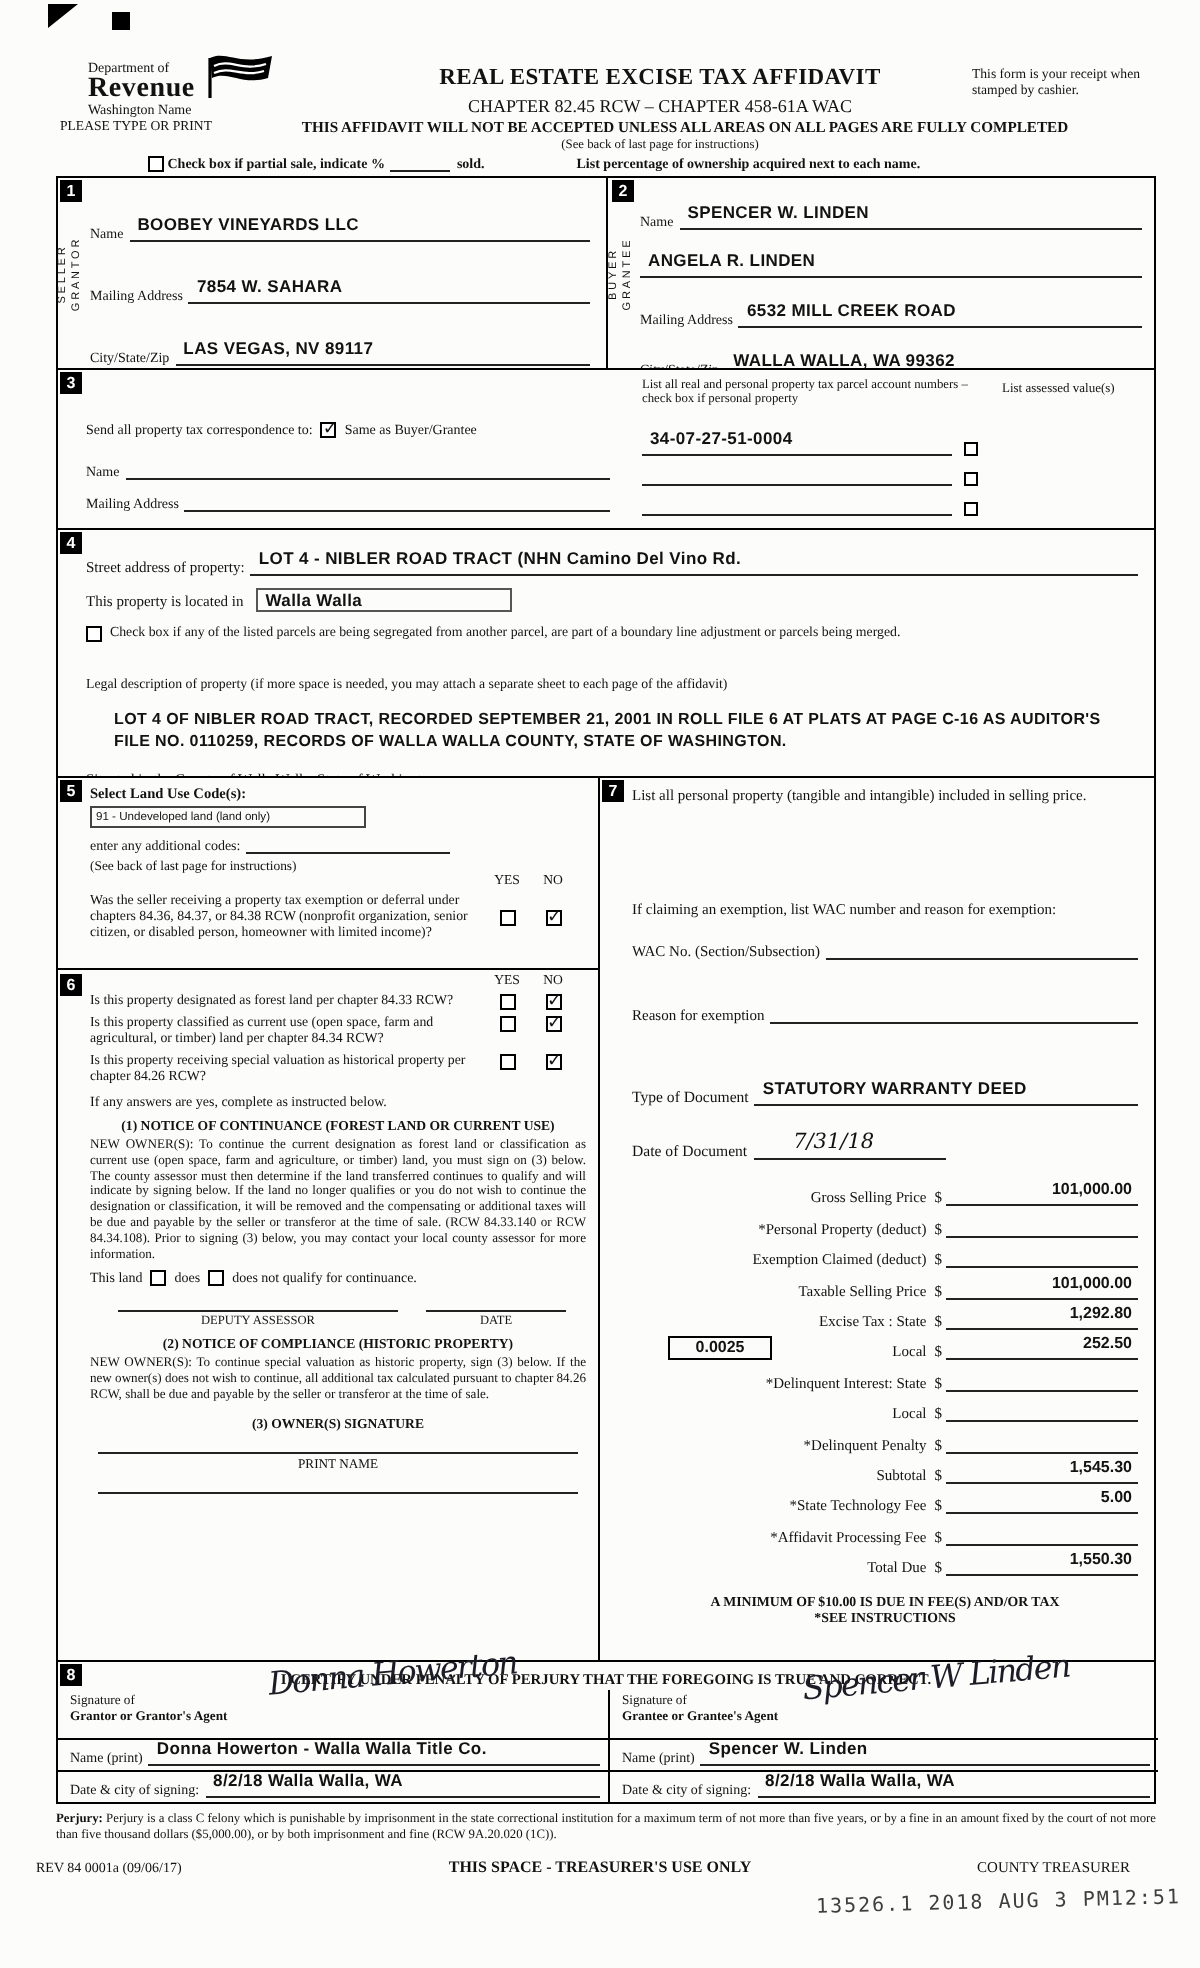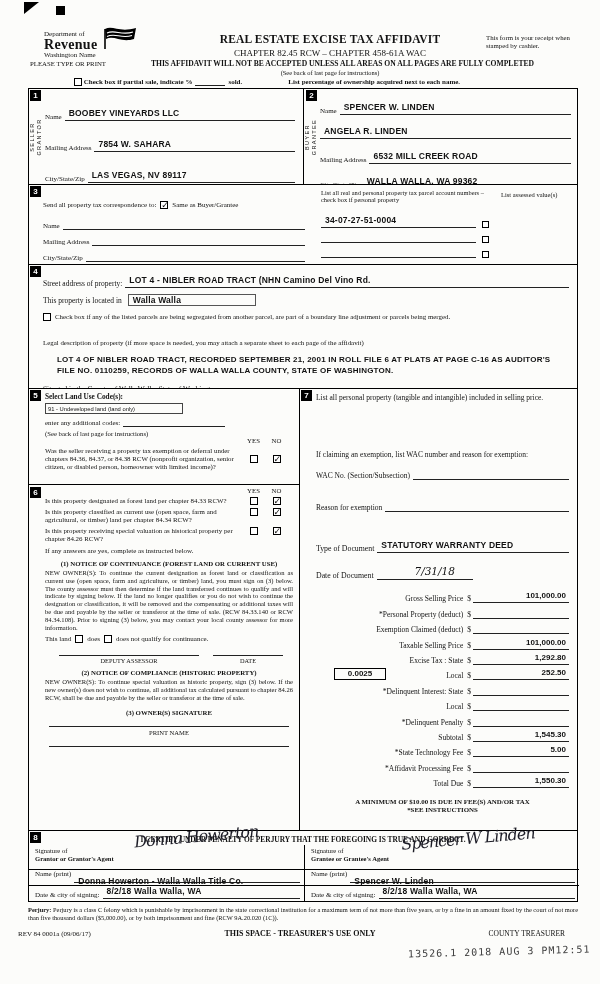--- a/index.html
+++ b/index.html
@@ -46,21 +46,21 @@
 
   
   .half { position:absolute; top:0; bottom:0; padding:3px 8px 3px 16px; }
   .half1 { left:0; width:275px; border-right:1.6px solid #000; }
   .half2 { left:275px; width:275px; }
   .vlabel { position:absolute; left:0; top:0; bottom:0; width:14px; display:flex; align-items:center; justify-content:center; }
   .vin { transform:rotate(-90deg); font:5.5px "Liberation Sans", sans-serif; letter-spacing:1.4px;
     line-height:7px; text-align:center; white-space:nowrap; }
 
   
-  .s3-left { position:absolute; left:14px; top:11px; width:262px; }
+  .s3-left { position:absolute; left:14px; top:21px; width:262px; }
   .s3-mid { position:absolute; left:292px; top:4px; width:168px; }
   .s3-right { position:absolute; left:472px; top:6px; width:100px; font-size:6.5px; }
   .s3-mid .hdr { font-size:6.4px; line-height:7.4px; }
   .prow { display:flex; align-items:flex-end; margin-top:5px; }
   .prow .line { margin-right:6px; }
 
   
   .s4-inner { position:absolute; left:14px; right:8px; top:4px; }
   .loc-box { border:1px solid #555; min-width:128px; height:12px; margin-left:6px; display:flex; align-items:center; }
 
@@ -93,21 +93,21 @@
   .rate-box { border:1px solid #000; width:52px; text-align:center;
     font:bold 8px "Liberation Sans", sans-serif; line-height:10px; margin-left:18px; }
   .min-note { text-align:center; font-size:6.9px; font-weight:bold; margin-top:10px; }
 
   
   .certify { text-align:center; font-size:7.4px; font-weight:bold; padding-top:4px; }
   .s8-half { position:absolute; top:14px; bottom:0; width:275px; }
   .s8-left { left:0; }
   .s8-right { left:275px; border-left:1px solid #000; }
   .sig-row { height:24px; padding:2px 4px 0 6px; font-size:6.6px; line-height:7.6px; }
-  .nm-row { border-top:1px solid #000; height:16px; display:flex; padding:0 4px 2px 6px; }
+  .nm-row { border-top:1px solid #000; height:16px; display:flex; align-items:flex-end; padding:0 4px 2px 6px; }
   .dt-row { border-top:1px solid #000; height:16px; display:flex; align-items:flex-end; padding:0 4px 2px 6px; }
   .sig { position:absolute; font-family:"DejaVu Serif", serif; font-style:italic; font-size:16px;
     letter-spacing:-1px; color:#1c1c26; transform:rotate(-5deg); white-space:nowrap; z-index:4; }
 
   .perjury { position:absolute; left:28px; top:906px; width:550px; font-size:6.4px; line-height:7.8px; text-align:justify; }
   .perjury b { font-weight:bold; }
   .footer-rev { position:absolute; left:18px; top:930px; font-size:7px; }
   .footer-mid { position:absolute; left:150px; top:929px; width:300px; text-align:center; font-size:8px; font-weight:bold; }
   .footer-right { position:absolute; right:35px; top:929px; font-size:7.5px; }
   .stamp { position:absolute; left:408px; top:946px; font-family:"DejaVu Sans Mono", monospace;
@@ -378,21 +378,21 @@
       </div>
       <div class="row" style="margin-top:11px;">
         <span class="lbl" style="font-size:7.5px;margin-top:12px;">Reason for exemption</span>
         <span class="line"></span>
       </div>
       <div style="height:22px;"></div>
       <div class="row">
         <span class="lbl" style="font-size:7.8px;">Type of Document</span>
         <span class="line"><span class="typed">STATUTORY WARRANTY DEED</span></span>
       </div>
-      <div class="row" style="margin-top:8px;text-align:center;">
+      <div class="row" style="margin-top:8px;">
         <span class="lbl" style="font-size:7.8px;">Date of Document</span>
         <span class="line" style="max-width:110px;"><span class="hand" style="padding-left:20px;">7/31/18</span></span>
         <span style="flex:1;"></span>
       </div>
       <div style="margin-top:8px;">
         <div class="mrow">
           <span class="mlabel">Gross Selling Price</span>
           <span class="dollar">$</span>
           <span class="mline"><span class="mval">101,000.00</span></span>
         </div>

